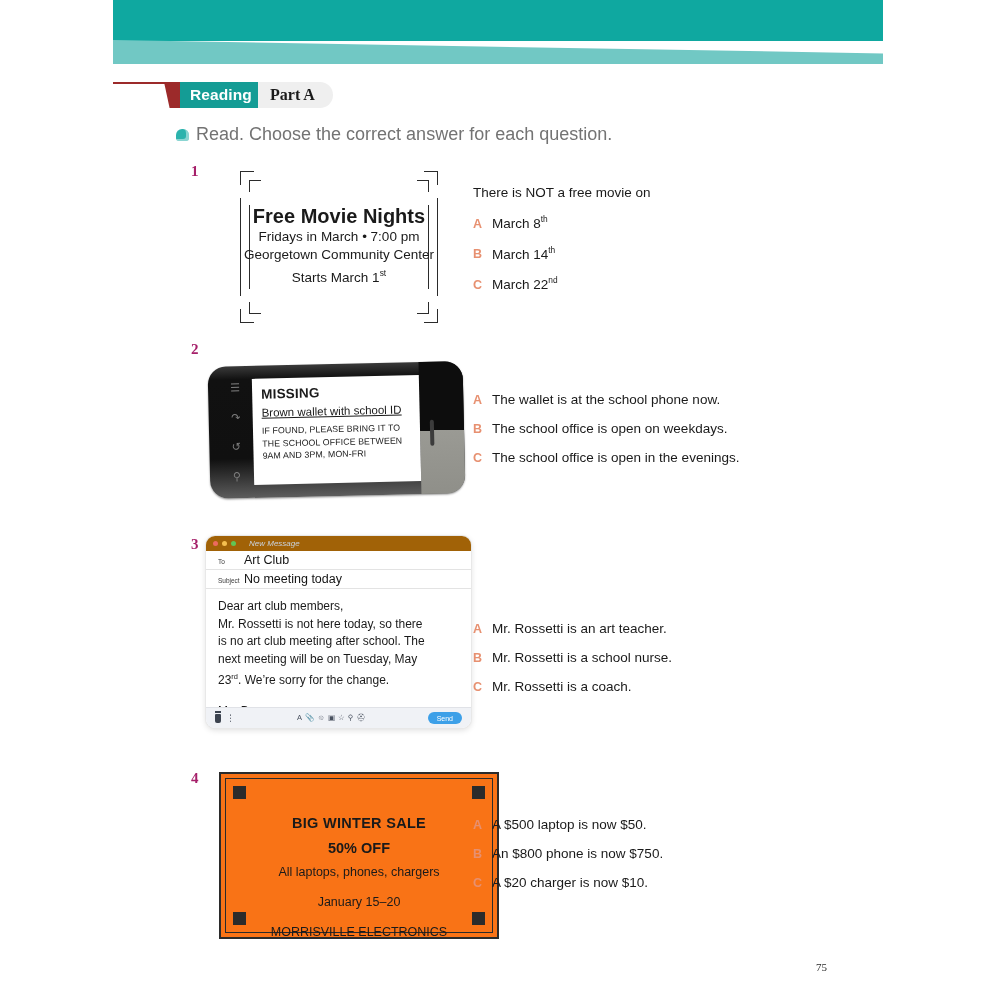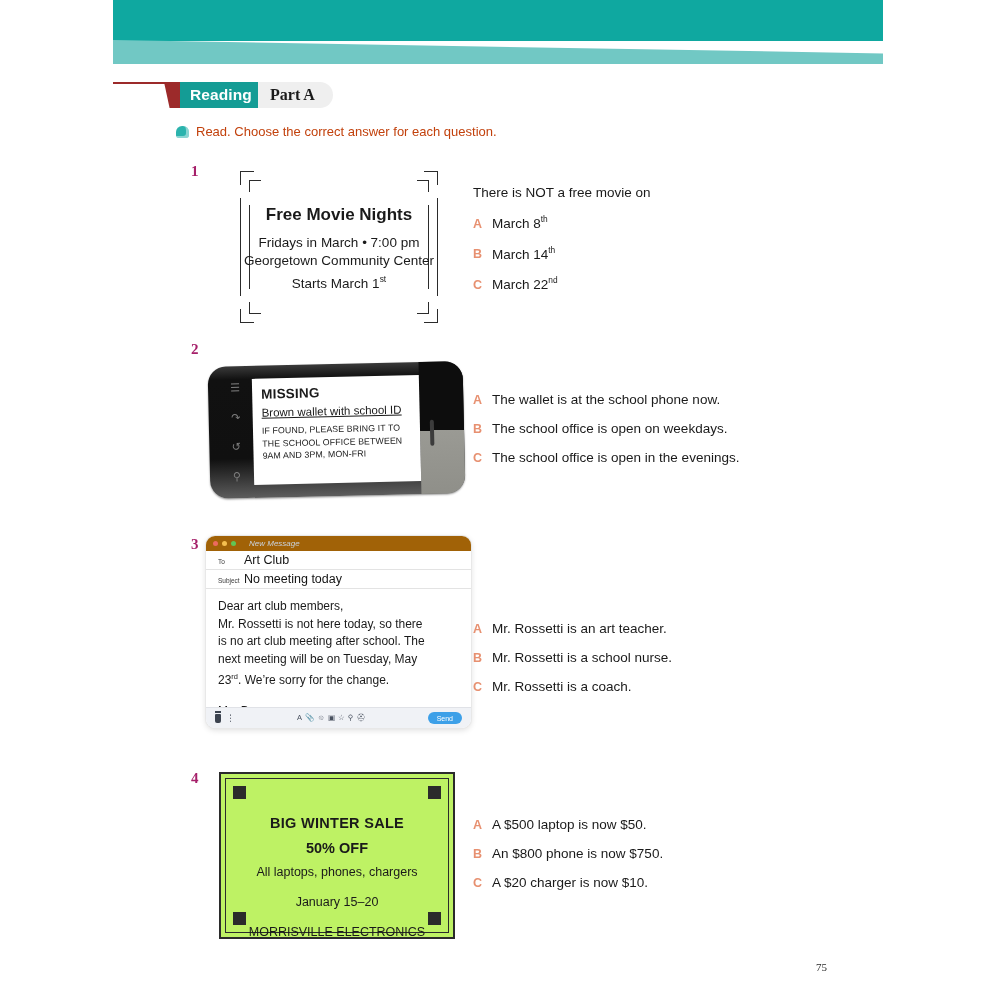--- a/index.html
+++ b/index.html
@@ -85,22 +85,22 @@
     gap: 7px;
   }
   .instruction-icon {
     width: 13px; height: 12px;
     border-radius: 6px 6px 3px 3px;
     background: #2bb3ad;
     box-shadow: inset -3px -2px 0 rgba(255,255,255,.45);
     flex: none;
   }
   .instruction-text {
-    font-size: 13px;
-    color: #c2410c;
+    font-size: 18px;
+    color: #737373;
   }
 
   
   .q-num {
     position: absolute;
     font-family: "Liberation Serif", serif;
     font-weight: 700;
     font-size: 15px;
     color: #a6206a;
   }
@@ -160,23 +160,22 @@
   .poster1-outer { left: 0; top: 0; width: 198px; height: 152px; }
   .poster1-inner { left: 9px; top: 9px; width: 180px; height: 134px; --n: 12px; }
   .poster1-body {
     position: absolute;
     left: 0; top: 34px;
     width: 198px;
     text-align: center;
     z-index: 2;
   }
   .poster1-title {
-    font-size: 17px;
+    font-size: 20px;
     font-weight: 700;
-    margin-bottom: 9px;
   }
   .poster1-line {
     font-size: 13.5px;
     line-height: 18px;
   }
 
   
   .phone {
     position: absolute;
     left: 209px; top: 364px;
@@ -330,22 +329,22 @@
     font-size: 7px;
     border-radius: 8px;
     padding: 2.5px 9px;
     line-height: 1;
   }
 
   
   .poster4 {
     position: absolute;
     left: 219px; top: 772px;
-    width: 236px; height: 167px;
-    background: #bef264;
+    width: 280px; height: 167px;
+    background: #f97316;
     border: 2px solid #2b2b2b;
     box-sizing: border-box;
     padding: 4px;
   }
   .poster4-inner {
     position: relative;
     width: 100%; height: 100%;
     border: 1px solid #2b2b2b;
     box-sizing: border-box;
   }

